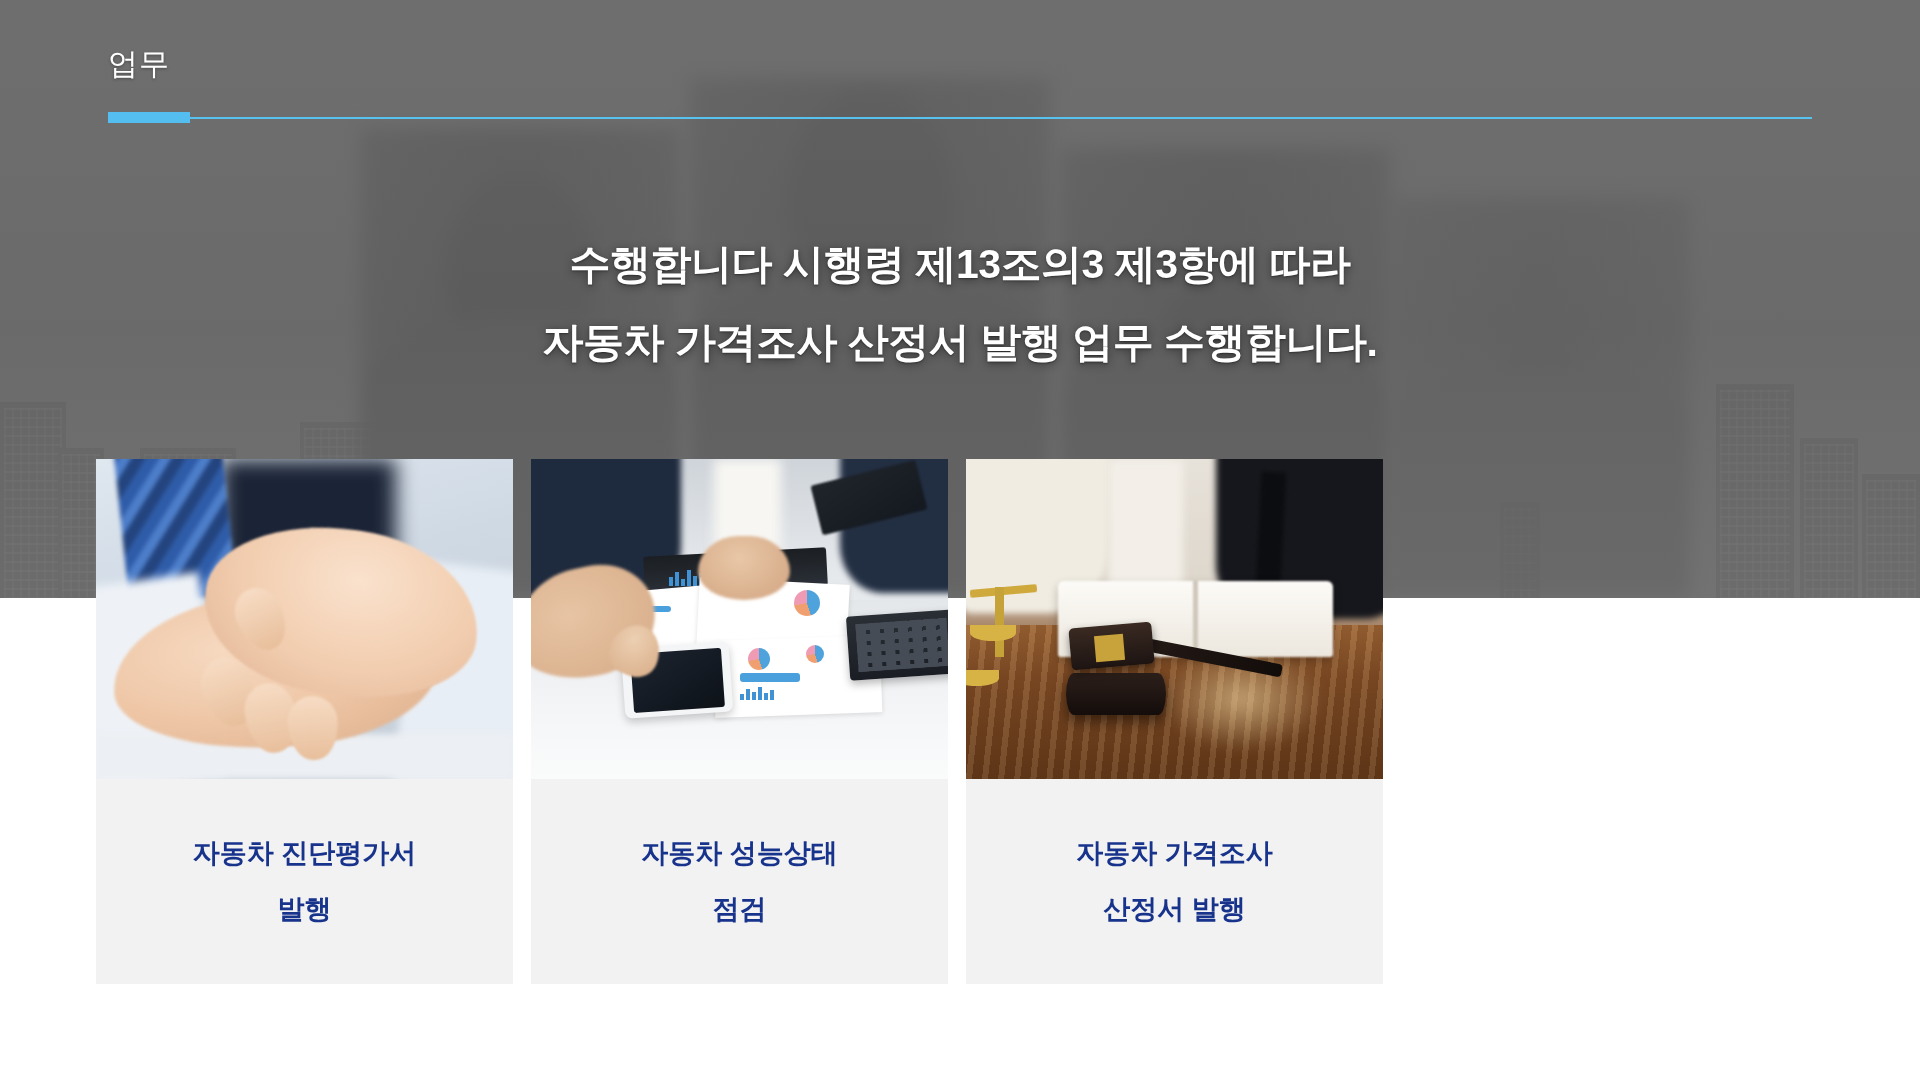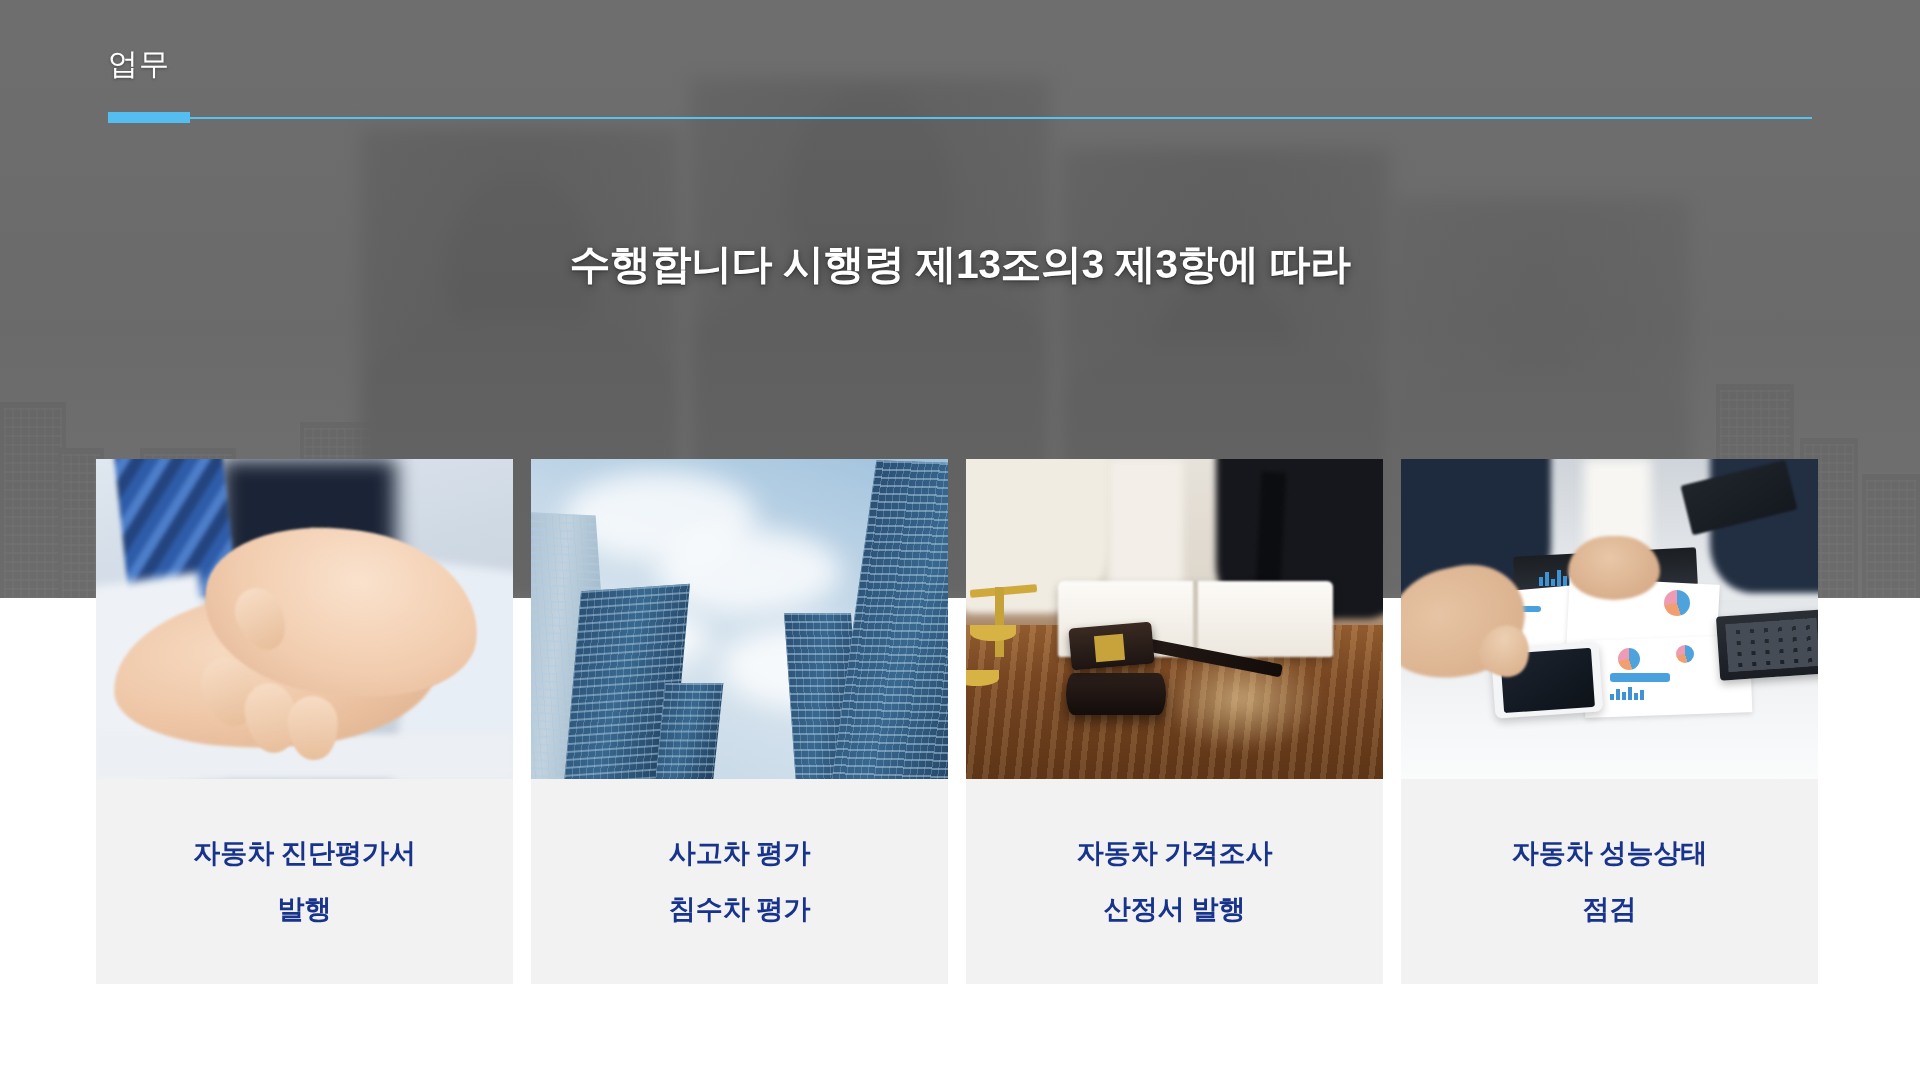--- a/index.html
+++ b/index.html
@@ -73,21 +73,21 @@
     display: flex; gap: 18px;
   }
   .card { width: 417px; height: 525px; background: #f2f2f2; display: flex; flex-direction: column; }
   .card-photo { position: relative; width: 100%; height: 320px; overflow: hidden; background: #25405c; }
   .card-caption {
     flex: 1; display: flex; flex-direction: column;
     align-items: center; justify-content: center;
     color: #17338c; font-size: 27px; font-weight: 700; line-height: 2.05;
     text-align: center;
   }
-  .card-caption .cl { display: block; font-family: Liberation Serif, serif; }
+  .card-caption .cl { display: block; }
 
   
   .ph-hands { background: linear-gradient(165deg,#dfe7ef 0%, #cfd9e4 40%, #c3ccd6 100%); }
   .hs-bgdark { position:absolute; left:30%; top:0; width:42%; height:58%; background:#1b2436; filter: blur(10px); }
   .hs-tie {
     position:absolute; left:6%; top:-6%; width:26%; height:50%;
     background: repeating-linear-gradient(128deg,#2f5ca8 0 12px,#4d7ec9 12px 22px,#23447e 22px 34px);
     filter: blur(2.2px); transform: rotate(-6deg);
   }
   .hs-shirtL { position:absolute; left:-6%; top:38%; width:34%; height:64%; background:#eef2f7; filter: blur(4px); transform: rotate(-8deg); }
@@ -240,20 +240,21 @@
 
       <div class="hero-veil"></div>
     </div>
 
     <div class="section-label">업무</div>
     <div class="rule"></div>
     <div class="rule-thick"></div>
 
     <div class="headline">
       <span class="l">수행합니다 시행령 제13조의3 제3항에 따라</span>
+      <span class="l">자동차 가격조사 산정서 발행 업무 수행합니다.</span>
     </div>
   </div>
 
   <div class="cards">
 
     <div class="card">
       <div class="card-photo ph-hands">
         <div class="hs-bgdark"></div>
         <div class="hs-tie"></div>
         <div class="hs-shirtL"></div>
@@ -265,62 +266,20 @@
         <div class="hs-fing" style="left:36%; top:70%; width:12%; height:22%; transform:rotate(-10deg);"></div>
         <div class="hs-fing" style="left:46%; top:74%; width:12%; height:20%; transform:rotate(-4deg);"></div>
         <div class="hs-fing" style="left:34%; top:40%; width:11%; height:20%; transform:rotate(-24deg);"></div>
       </div>
       <div class="card-caption">
         <span class="cl">자동차 진단평가서</span>
         <span class="cl">발행</span>
       </div>
     </div>
 
-    <div class="card">
-      <div class="card-photo ph-towers">
-        <div class="cloud" style="left:8%;  top:4%;  width:46%; height:28%;"></div>
-        <div class="cloud" style="left:30%; top:22%; width:44%; height:26%;"></div>
-        <div class="cloud" style="left:46%; top:52%; width:40%; height:26%;"></div>
-        <div class="cloud" style="left:12%; top:46%; width:30%; height:20%;"></div>
-        <div class="tower light" style="left:-4%; top:16%; width:24%; height:84%; transform: skewX(7deg) rotate(3deg); transform-origin: bottom left;"></div>
-        <div class="tower" style="left:8%;  top:40%; width:26%; height:62%; transform: skewX(-9deg) rotate(-4deg); transform-origin: bottom center;"></div>
-        <div class="tower" style="left:31%; top:70%; width:14%; height:32%; transform: skewX(-6deg);"></div>
-        <div class="tower" style="left:62%; top:48%; width:16%; height:54%; transform: skewX(4deg);"></div>
-        <div class="tower" style="right:-6%; top:2%; width:34%; height:100%; transform: skewX(-6deg) rotate(2deg); transform-origin: bottom right;"></div>
-      </div>
-      <div class="card-caption">
-        <span class="cl">사고차 평가</span>
-        <span class="cl">침수차 평가</span>
-      </div>
-    </div>
-
-    <div class="card">
-      <div class="card-photo ph-law">
-        <div class="law-win"></div>
-        <div class="law-shirt"></div>
-        <div class="law-dress"></div>
-        <div class="law-suit"></div>
-        <div class="law-tie"></div>
-        <div class="law-desk"></div>
-        <div class="law-glow"></div>
-        <div class="law-book"></div>
-        <div class="law-scale-beam"></div>
-        <div class="law-scale-post"></div>
-        <div class="law-pan" style="left:1%;  top:52%;"></div>
-        <div class="law-pan" style="left:-3%; top:66%;"></div>
-        <div class="law-gavel-handle"></div>
-        <div class="law-block"></div>
-        <div class="law-gavel-head"></div>
-        <div class="law-gavel-band"></div>
-      </div>
-      <div class="card-caption">
-        <span class="cl">자동차 가격조사</span>
-        <span class="cl">산정서 발행</span>
-      </div>
-    </div>
 
     <div class="card">
       <div class="card-photo ph-desk">
         <div class="dk-win"></div>
         <div class="dk-suitL"></div>
         <div class="dk-suitR"></div>
         <div class="dk-notebook"></div>
         <div class="dk-table"></div>
         <div class="dk-clip"></div>
         <div class="dk-bars" style="left:33%; top:34%; height:18px;">
@@ -354,14 +313,39 @@
         <div class="dk-arm"></div>
         <div class="dk-tablet"></div>
         <div class="dk-finger"></div>
       </div>
       <div class="card-caption">
         <span class="cl">자동차 성능상태</span>
         <span class="cl">점검</span>
       </div>
     </div>
 
+    <div class="card">
+      <div class="card-photo ph-law">
+        <div class="law-win"></div>
+        <div class="law-shirt"></div>
+        <div class="law-dress"></div>
+        <div class="law-suit"></div>
+        <div class="law-tie"></div>
+        <div class="law-desk"></div>
+        <div class="law-glow"></div>
+        <div class="law-book"></div>
+        <div class="law-scale-beam"></div>
+        <div class="law-scale-post"></div>
+        <div class="law-pan" style="left:1%;  top:52%;"></div>
+        <div class="law-pan" style="left:-3%; top:66%;"></div>
+        <div class="law-gavel-handle"></div>
+        <div class="law-block"></div>
+        <div class="law-gavel-head"></div>
+        <div class="law-gavel-band"></div>
+      </div>
+      <div class="card-caption">
+        <span class="cl">자동차 가격조사</span>
+        <span class="cl">산정서 발행</span>
+      </div>
+    </div>
+
   </div>
 </div>
 
 </body></html>

